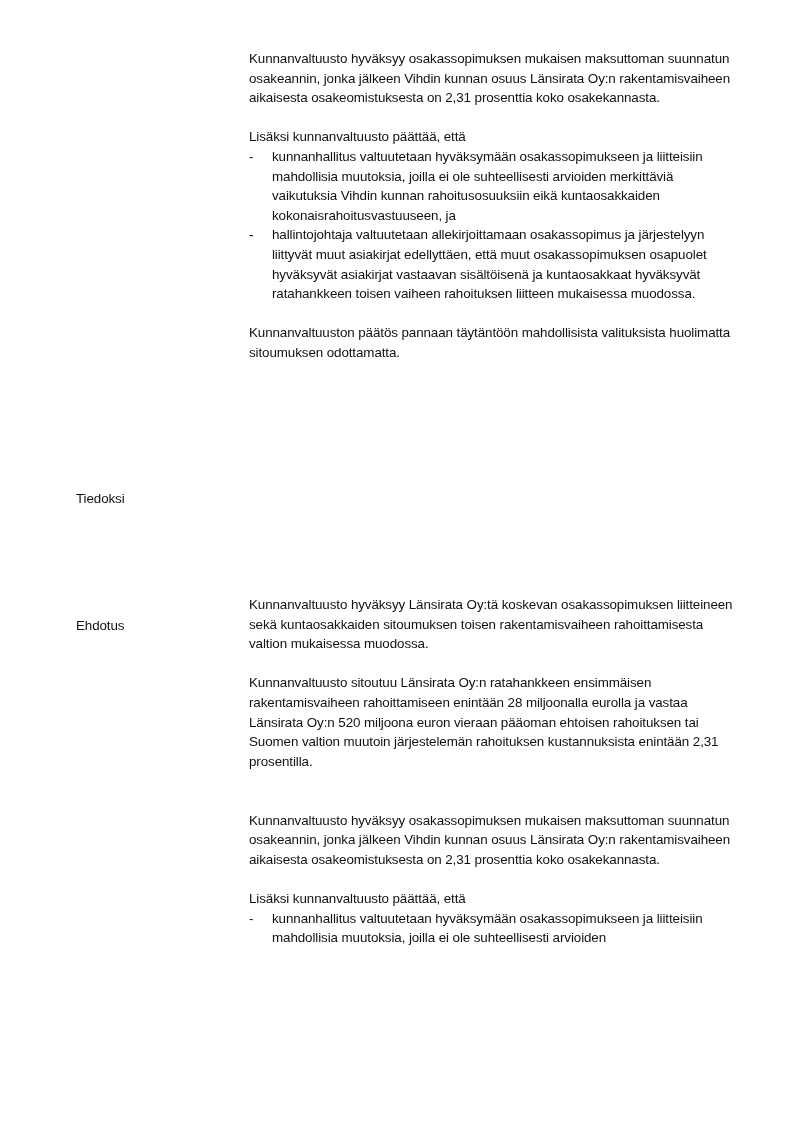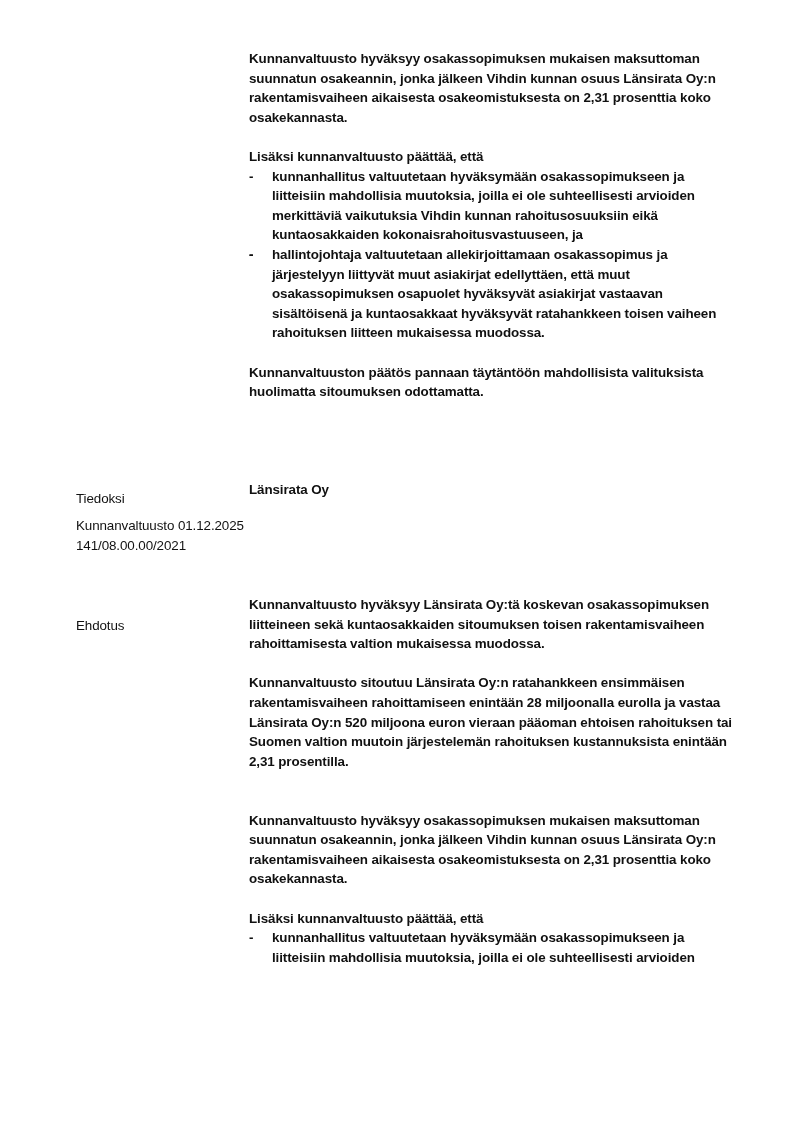--- a/index.html
+++ b/index.html
@@ -2,21 +2,21 @@
 <html><head>
 <meta charset="utf-8">
 <style>
   html, body { margin: 0; padding: 0; background: #ffffff; }
   body {
     width: 794px; height: 1122px; position: relative; overflow: hidden;
     font-family: "Liberation Sans", sans-serif;
     font-size: 13.4px; color: #111111; letter-spacing: -0.1px;
   }
   .page { position: absolute; left: 0; top: 0; width: 794px; height: 1122px; }
-  .block { position: absolute; left: 249px; width: 490px; line-height: 19.6px; font-weight: bold; }
+  .block { position: absolute; left: 249px; width: 490px; line-height: 19.6px; }
   .block p { margin: 0; }
   .list { margin: 0; padding: 0; list-style: none; }
   .list li { position: relative; padding-left: 23px; }
   .list li .dash { position: absolute; left: 0; top: 0; }
   .label { position: absolute; left: 76px; line-height: 19.6px; margin-top: 9px; }
   .meta { position: absolute; left: 76px; line-height: 19.6px; }
 </style>
 </head>
 <body>
 
@@ -37,26 +37,21 @@
       <li>
         <span class="dash">-</span>
         <span>hallintojohtaja valtuutetaan allekirjoittamaan osakassopimus ja järjestelyyn liittyvät muut asiakirjat edellyttäen, että muut osakassopimuksen osapuolet hyväksyvät asiakirjat vastaavan sisältöisenä ja kuntaosakkaat hyväksyvät ratahankkeen toisen vaiheen rahoituksen liitteen mukaisessa muodossa.</span>
       </li>
     </ul>
     <p style="height:19.6px;"></p>
     <p>Kunnanvaltuuston päätös pannaan täytäntöön mahdollisista valituksista huolimatta sitoumuksen odottamatta.</p>
   </div>
 
   <div class="label" style="top:480px;">Tiedoksi</div>
-  <div class="block" style="top:480px;">Länsirata Oy</div>
 
-  <div class="meta" style="top:516px;">
-    <div>Kunnanvaltuusto 01.12.2025</div>
-    <div>141/08.00.00/2021</div>
-  </div>
 
   <div class="label" style="top:607px;">Ehdotus</div>
   <div class="block" style="top:595px;">
     <p>Kunnanvaltuusto hyväksyy Länsirata Oy:tä koskevan osakassopimuksen liitteineen sekä kuntaosakkaiden sitoumuksen toisen rakentamisvaiheen rahoittamisesta valtion mukaisessa muodossa.</p>
     <p style="height:19.6px;"></p>
     <p>Kunnanvaltuusto sitoutuu Länsirata Oy:n ratahankkeen ensimmäisen rakentamisvaiheen rahoittamiseen enintään 28 miljoonalla eurolla ja vastaa Länsirata Oy:n 520 miljoona euron vieraan pääoman ehtoisen rahoituksen tai Suomen valtion muutoin järjestelemän rahoituksen kustannuksista enintään 2,31 prosentilla.</p>
     <p style="height:19.6px;"></p>
     <p style="height:19.6px;"></p>
     <p>Kunnanvaltuusto hyväksyy osakassopimuksen mukaisen maksuttoman suunnatun osakeannin, jonka jälkeen Vihdin kunnan osuus Länsirata Oy:n rakentamisvaiheen aikaisesta osakeomistuksesta on 2,31 prosenttia koko osakekannasta.</p>
     <p style="height:19.6px;"></p>

